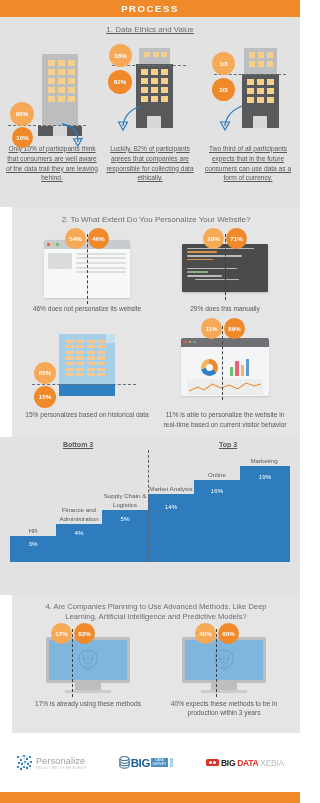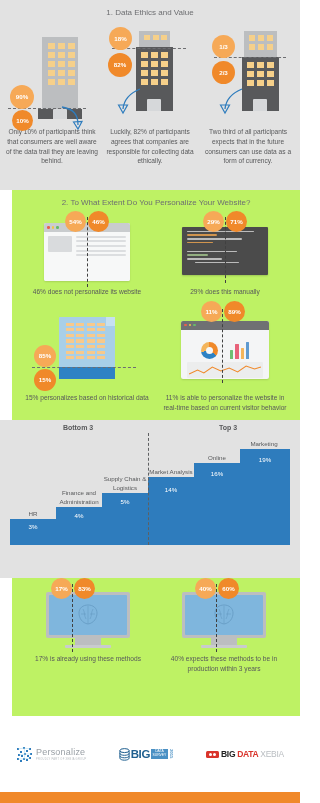--- a/index.html
+++ b/index.html
@@ -23,22 +23,22 @@
   }
   .topbar-title {
     color:#ffffff;
     font-size:9.5px;
     letter-spacing:1.6px;
     font-weight:bold;
   }
 
   
   .sec { position:relative; flex:0 0 auto; }
-  .sec-grey { background:#e2e2e2; }
-  .sec-white { background:#bef264;margin-left:12px; }
+  .sec-grey { background:#e2e2e2;text-decoration:underline; }
+  .sec-white { background:#e5e5e5;margin-left:12px; }
   .sec-title {
     text-align:center;
     font-size:8px;
     color:#6d6e71;
     padding-top:8px;
     line-height:1.35;
   }
   .sec-title.two-line { font-size:7.6px; padding:7px 18px 0 18px; }
 
   
@@ -192,20 +192,23 @@
   .bde-eye { width:3px; height:3px; border-radius:50%; background:#fff; }
   .bde-t1 { font-size:8.5px; font-weight:bold; color:#222; letter-spacing:-.3px; }
   .bde-t2 { font-size:8.5px; font-weight:bold; color:#d9342b; letter-spacing:-.3px; }
   .bde-t3 { font-size:8.5px; color:#b9bdc1; letter-spacing:-.3px; }
 </style>
 </head>
 <body>
 
 <div class="page">
 
+  <div class="topbar">
+    <span class="topbar-title">PROCESS</span>
+  </div>
 
   <div class="sec sec-grey" style="height:190px;">
     <div class="sec-title">1. Data Ethics and Value</div>
 
     <div class="s1-wrap">
 
       <div class="s1-col">
         <div class="bldg-stage">
 
           <div class="bld" style="left:38px; top:14px;">
@@ -479,20 +482,21 @@
       <div class="stepval" style="left:0px;   width:46px; bottom:15px;">3%</div>
       <div class="stepval" style="left:46px;  width:46px; bottom:26px;">4%</div>
       <div class="stepval" style="left:92px;  width:46px; bottom:40px;">5%</div>
       <div class="stepval" style="left:138px; width:46px; bottom:52px;">14%</div>
       <div class="stepval" style="left:184px; width:46px; bottom:68px;">16%</div>
       <div class="stepval" style="left:230px; width:50px; bottom:82px;">19%</div>
     </div>
   </div>
 
   <div class="sec sec-white" style="height:138px;">
+    <div class="sec-title two-line">4. Are Companies Planning to Use Advanced Methods, Like Deep Learning, Artificial Intelligence and Predictive Models?</div>
 
     <div class="s4-row">
       <div class="s4-col">
         <div class="s4-stage">
           <div class="monitor">
             <div class="screen">
               <div class="screen-inner">
                 <svg class="brain" width="26" height="24" viewBox="0 0 26 24">
                   <path d="M13 2 C8 2, 4 5, 4 10 C4 15, 7 20, 13 21 C19 20, 22 15, 22 10 C22 5, 18 2, 13 2 Z" fill="none" stroke="#4a7fa8" stroke-width=".8"></path>
                   <path d="M13 3 L13 21 M8 6 C10 9, 9 13, 11 16 M18 6 C16 9, 17 13, 15 16 M6 11 L11 11 M15 11 L20 11" fill="none" stroke="#4a7fa8" stroke-width=".6"></path>

